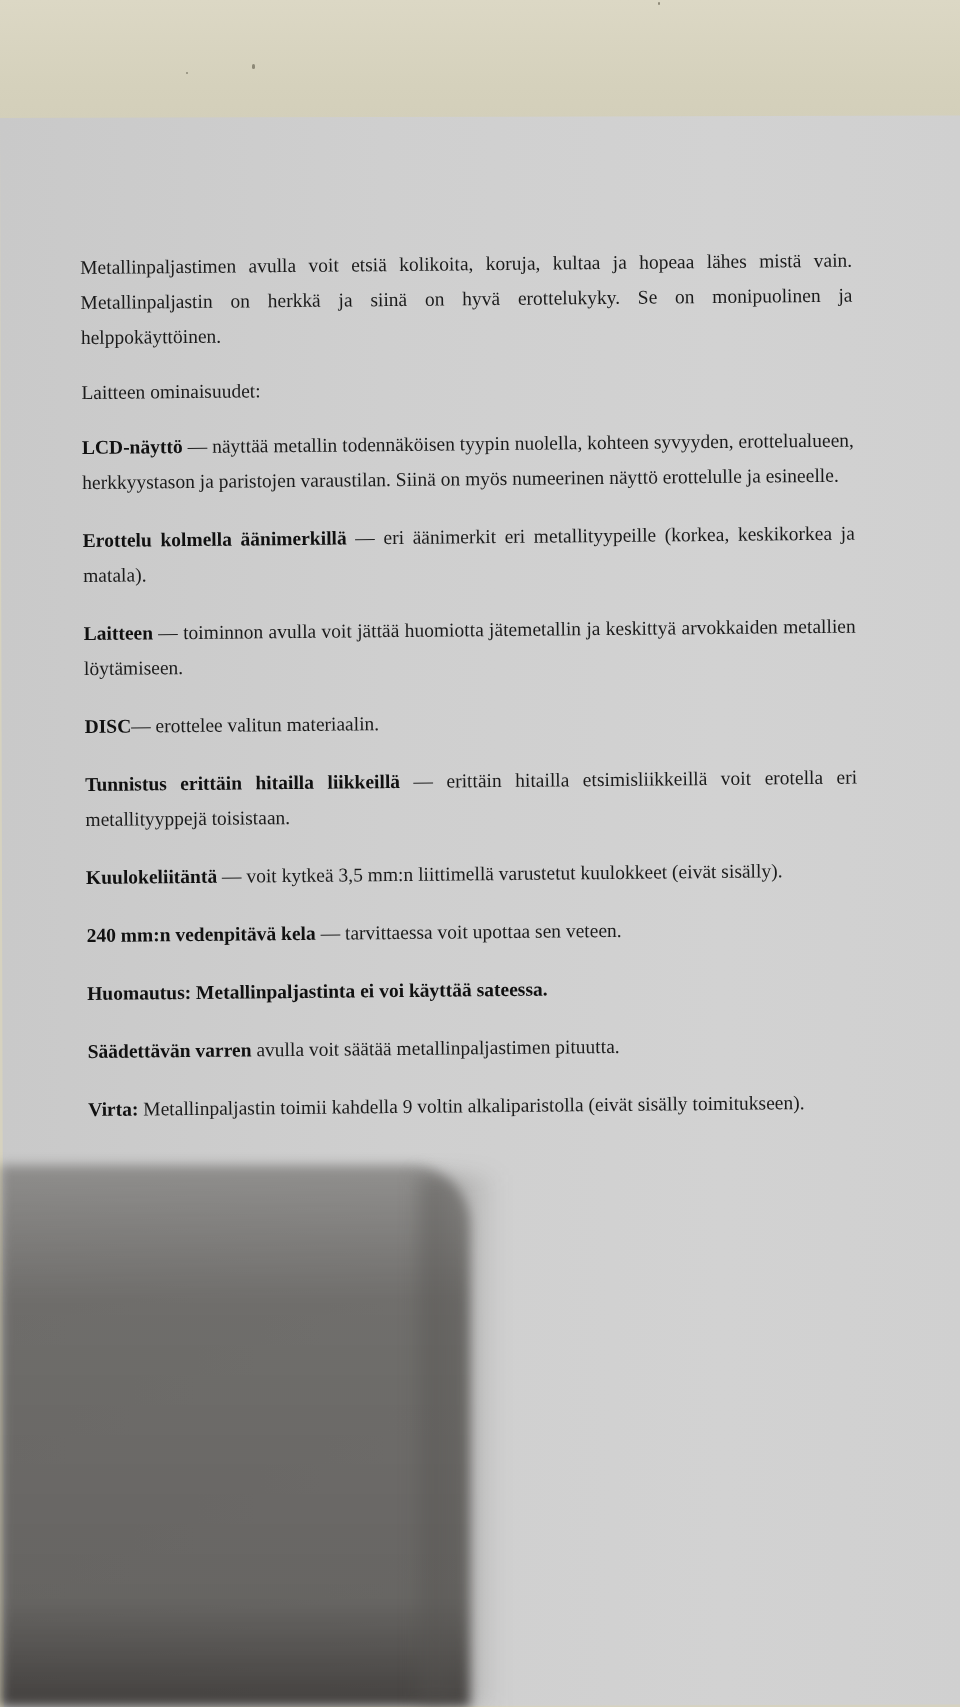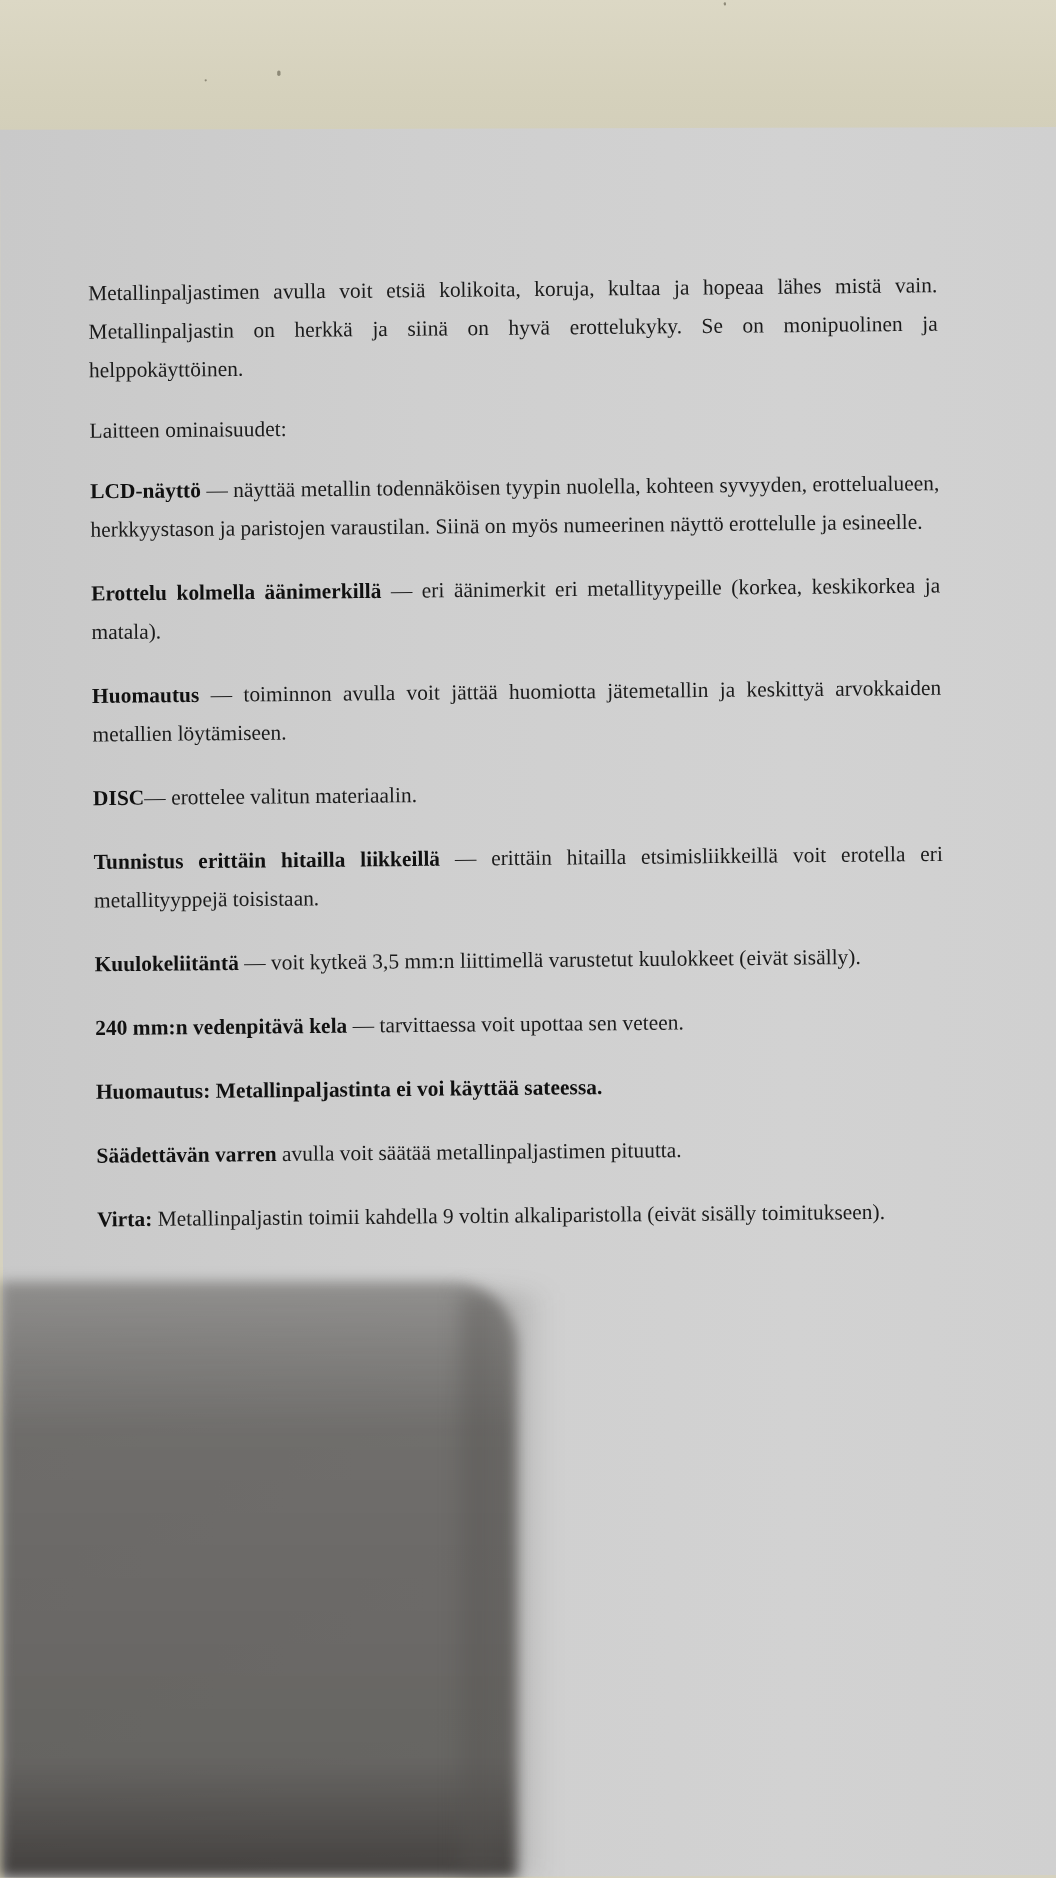--- a/index.html
+++ b/index.html
@@ -91,21 +91,21 @@
 
   <p class="para">
     <span class="bold">LCD-näyttö</span><span> — </span><span>näyttää metallin todennäköisen tyypin nuolella, kohteen syvyyden, erottelualueen, herkkyystason ja paristojen varaustilan. Siinä on myös numeerinen näyttö erottelulle ja esineelle.</span>
   </p>
 
   <p class="para">
     <span class="bold">Erottelu kolmella äänimerkillä</span><span> — </span><span>eri äänimerkit eri metallityypeille (korkea, keskikorkea ja matala).</span>
   </p>
 
   <p class="para">
-    <span class="bold">Huomautus</span><span> — </span><span>toiminnon avulla voit jättää huomiotta jätemetallin ja keskittyä arvokkaiden metallien löytämiseen.</span>
+    <span class="bold">Laitteen</span><span> — </span><span>toiminnon avulla voit jättää huomiotta jätemetallin ja keskittyä arvokkaiden metallien löytämiseen.</span>
   </p>
 
   <p class="para">
     <span class="bold">DISC</span><span>— </span><span>erottelee valitun materiaalin.</span>
   </p>
 
   <p class="para">
     <span class="bold">Tunnistus erittäin hitailla liikkeillä</span><span> — </span><span>erittäin hitailla etsimisliikkeillä voit erotella eri metallityyppejä toisistaan.</span>
   </p>
 

